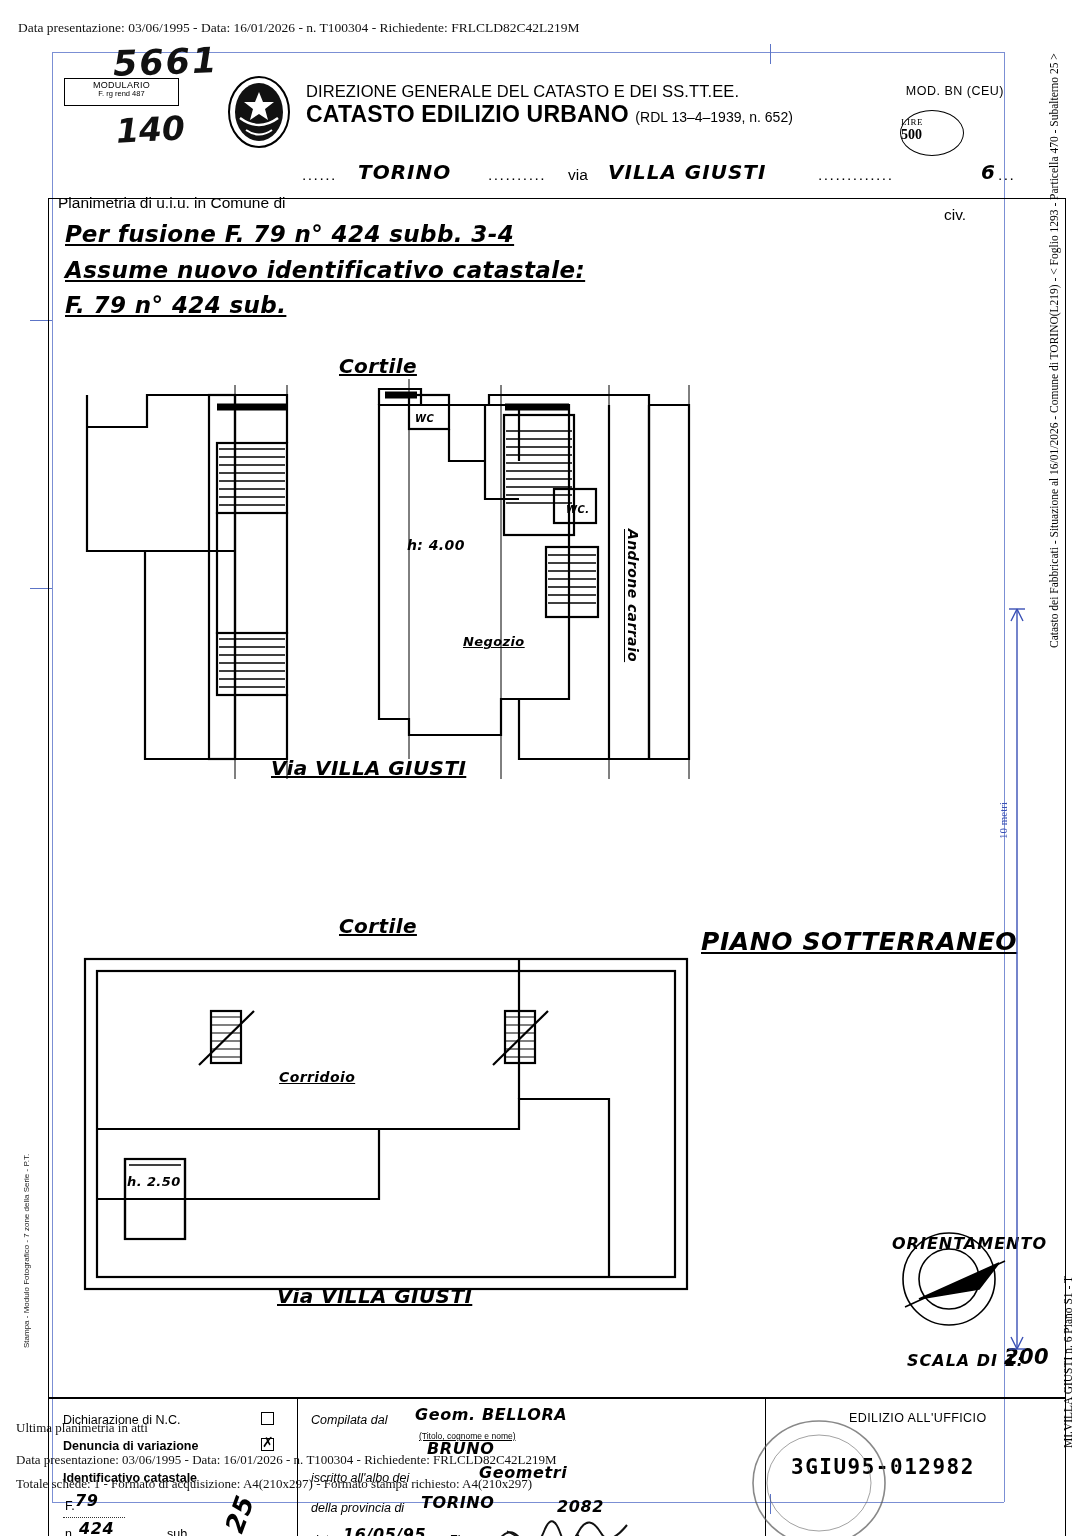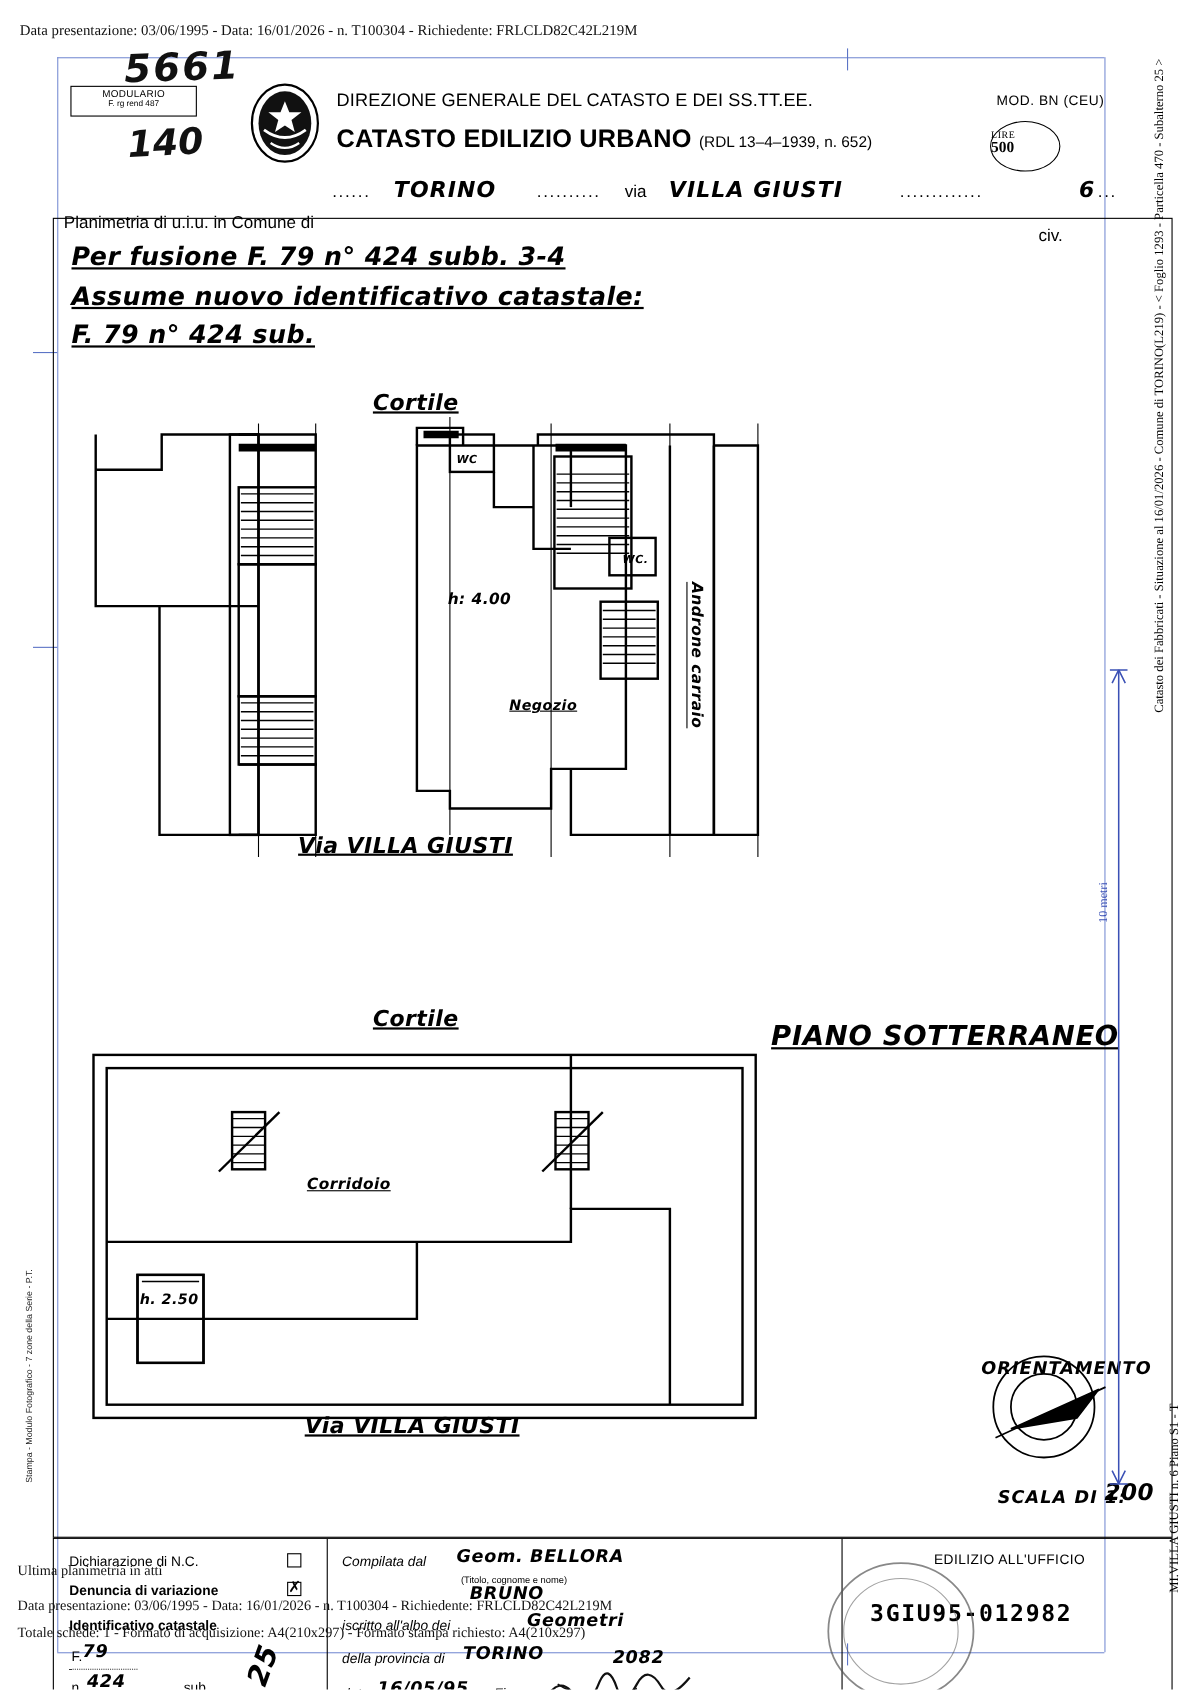--- a/index.html
+++ b/index.html
@@ -108,21 +108,21 @@
     left: 248px; top: 30px;
     font-family: "Liberation Sans", sans-serif;
   }
   .ministry .m1 {
     font-size: 13px; letter-spacing: .4px;
   }
   .ministry .m2 {
     font-size: 16.5px; letter-spacing: .1px; margin-top: 4px;
   }
   .ministry .m3 {
-    margin-top: 12px;
+    margin-top: 0;
     font-size: 23px; font-weight: bold; letter-spacing: .2px;
   }
   .ministry .m3 .small {
     font-size: 14px; font-weight: normal; letter-spacing: 0;
   }
 
   .mod-right {
     position: absolute;
     right: 4px; top: 36px;
     font-size: 12.5px;
@@ -237,20 +237,21 @@
   }
   .bf-text {
     position: absolute;
     font-family: "Liberation Sans", sans-serif;
     font-size: 12.5px;
   }
   .bf-small {
     position: absolute;
     font-family: "Liberation Sans", sans-serif;
     font-size: 8.5px;
+    text-decoration: underline;
   }
   .checkbox {
     position: absolute;
     width: 13px; height: 13px;
     border: 1.6px solid #000;
     box-sizing: border-box;
   }
   .checkbox.checked::after {
     content: "✗";
     position: absolute;

